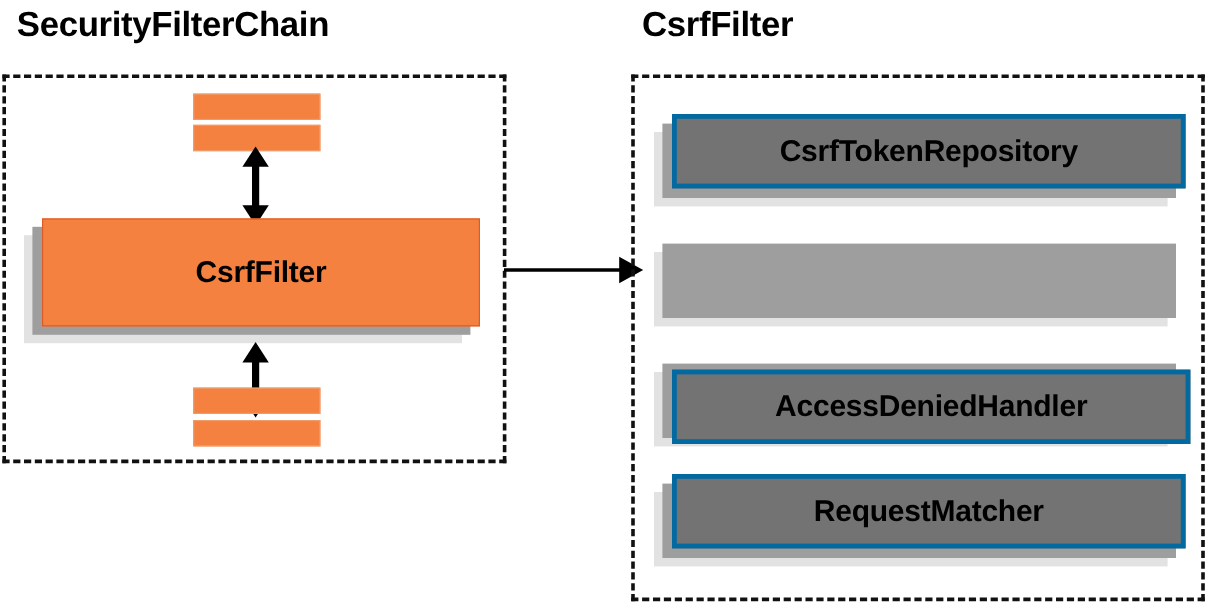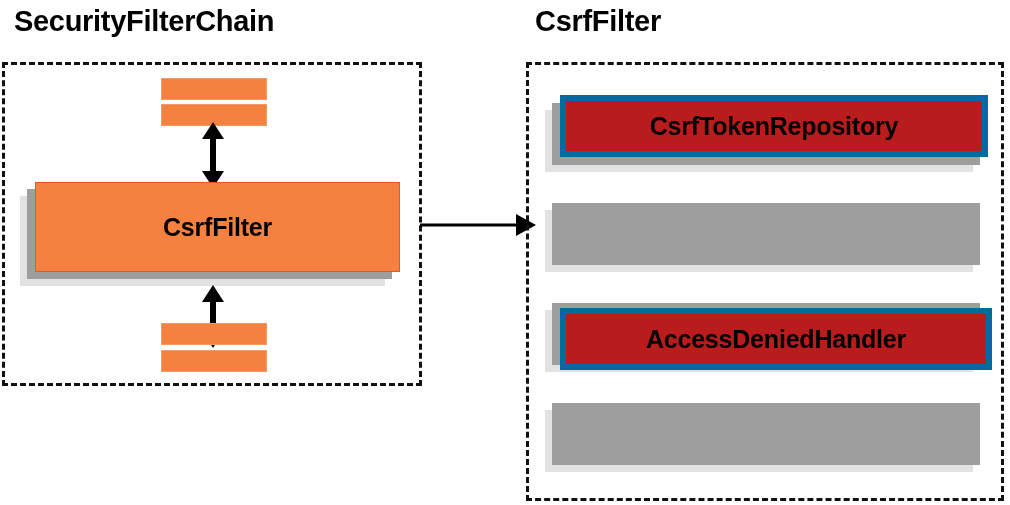--- a/index.html
+++ b/index.html
@@ -58,22 +58,22 @@
   .orange-bar{
     position:absolute;
     background:#f4813f;
     border:1px solid #f09a6a;
     box-sizing:border-box;
   }
 
   
   .blue-box{
     position:absolute;
-    background:#b91c1c;
-    border:6px solid #0369a1;
+    background:#737373;
+    border:4px solid #0369a1;
     box-sizing:border-box;
     display:flex;
     align-items:center;
     justify-content:center;
   }
   .blue-box .box-label{
     font-size:25px;
     font-weight:bold;
     color:#000000;
     white-space:nowrap;
@@ -135,14 +135,17 @@
   <div class="shadow-near" style="left:552px;top:203px;width:428px;height:62px;"></div>
 
   <div class="shadow-far" style="left:545px;top:310px;width:428px;height:62px;"></div>
   <div class="shadow-near" style="left:552px;top:303px;width:428px;height:62px;"></div>
   <div class="blue-box" style="left:560px;top:308px;width:432px;height:62px;">
     <span class="box-label">AccessDeniedHandler</span>
   </div>
 
   <div class="shadow-far" style="left:545px;top:410px;width:428px;height:62px;"></div>
   <div class="shadow-near" style="left:552px;top:403px;width:428px;height:62px;"></div>
+  <div class="blue-box" style="left:560px;top:395px;width:428px;height:62px;">
+    <span class="box-label">RequestMatcher</span>
+  </div>
 
 </div>
 
 </body></html>

